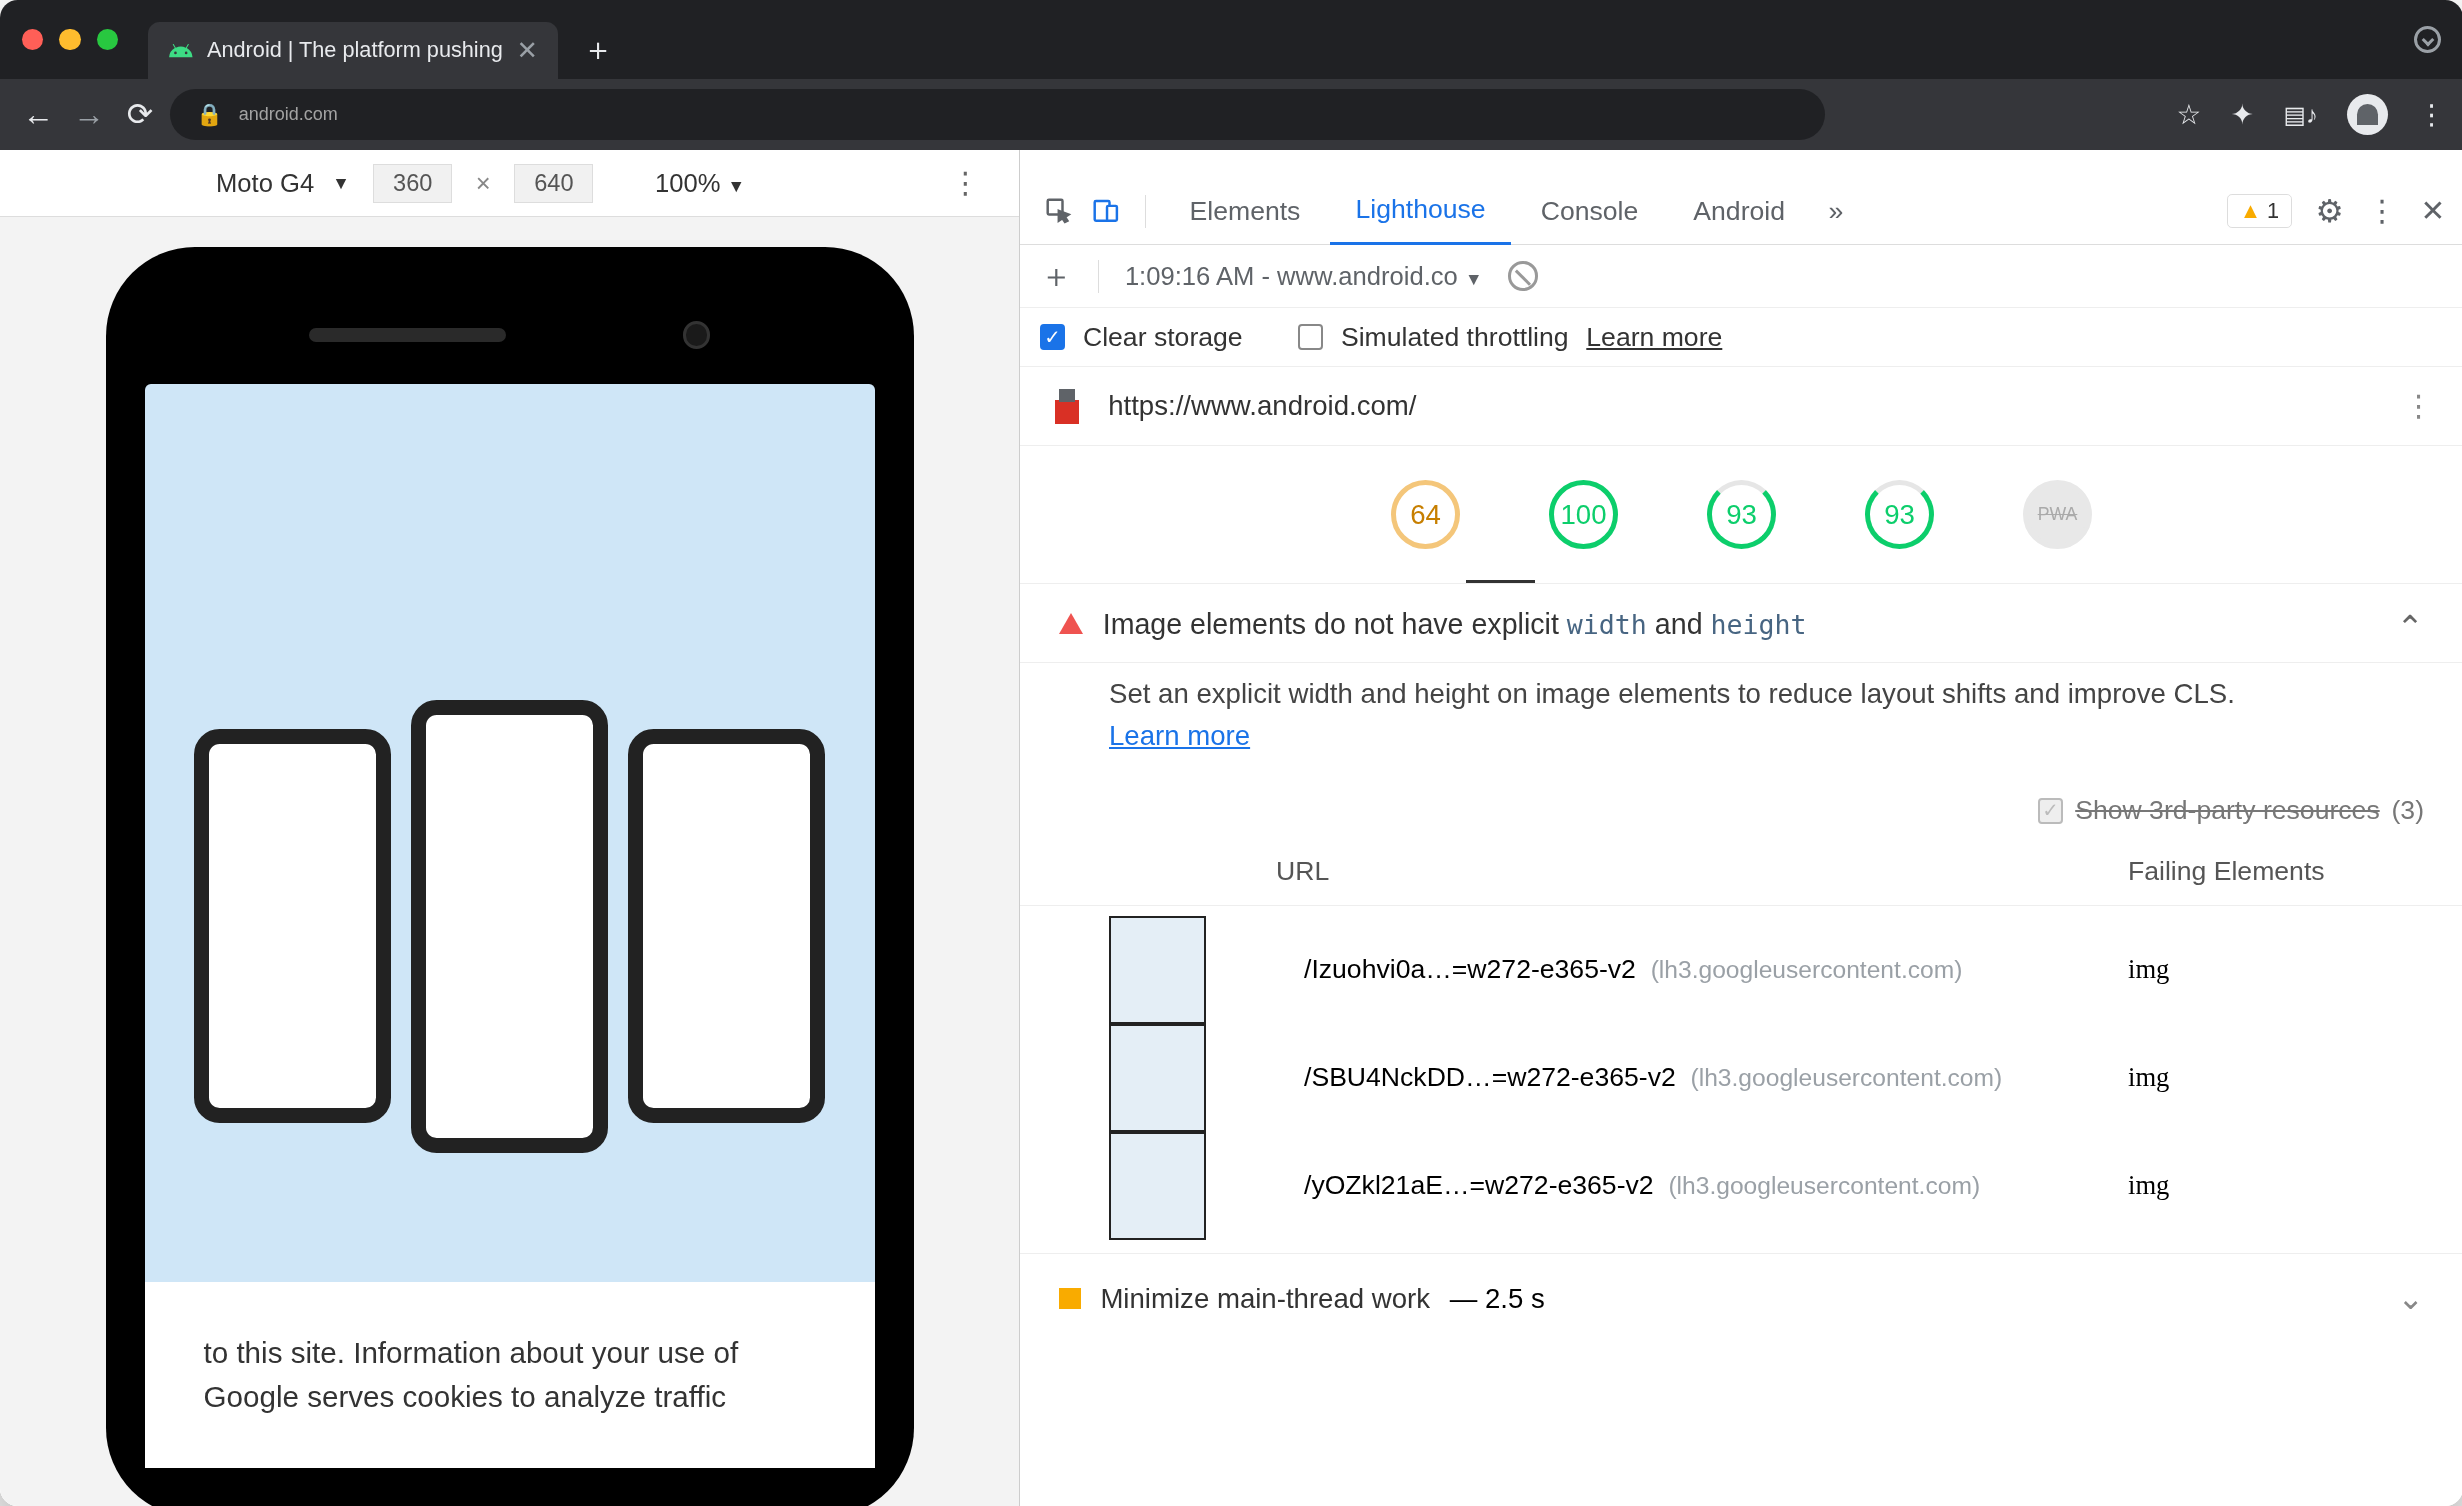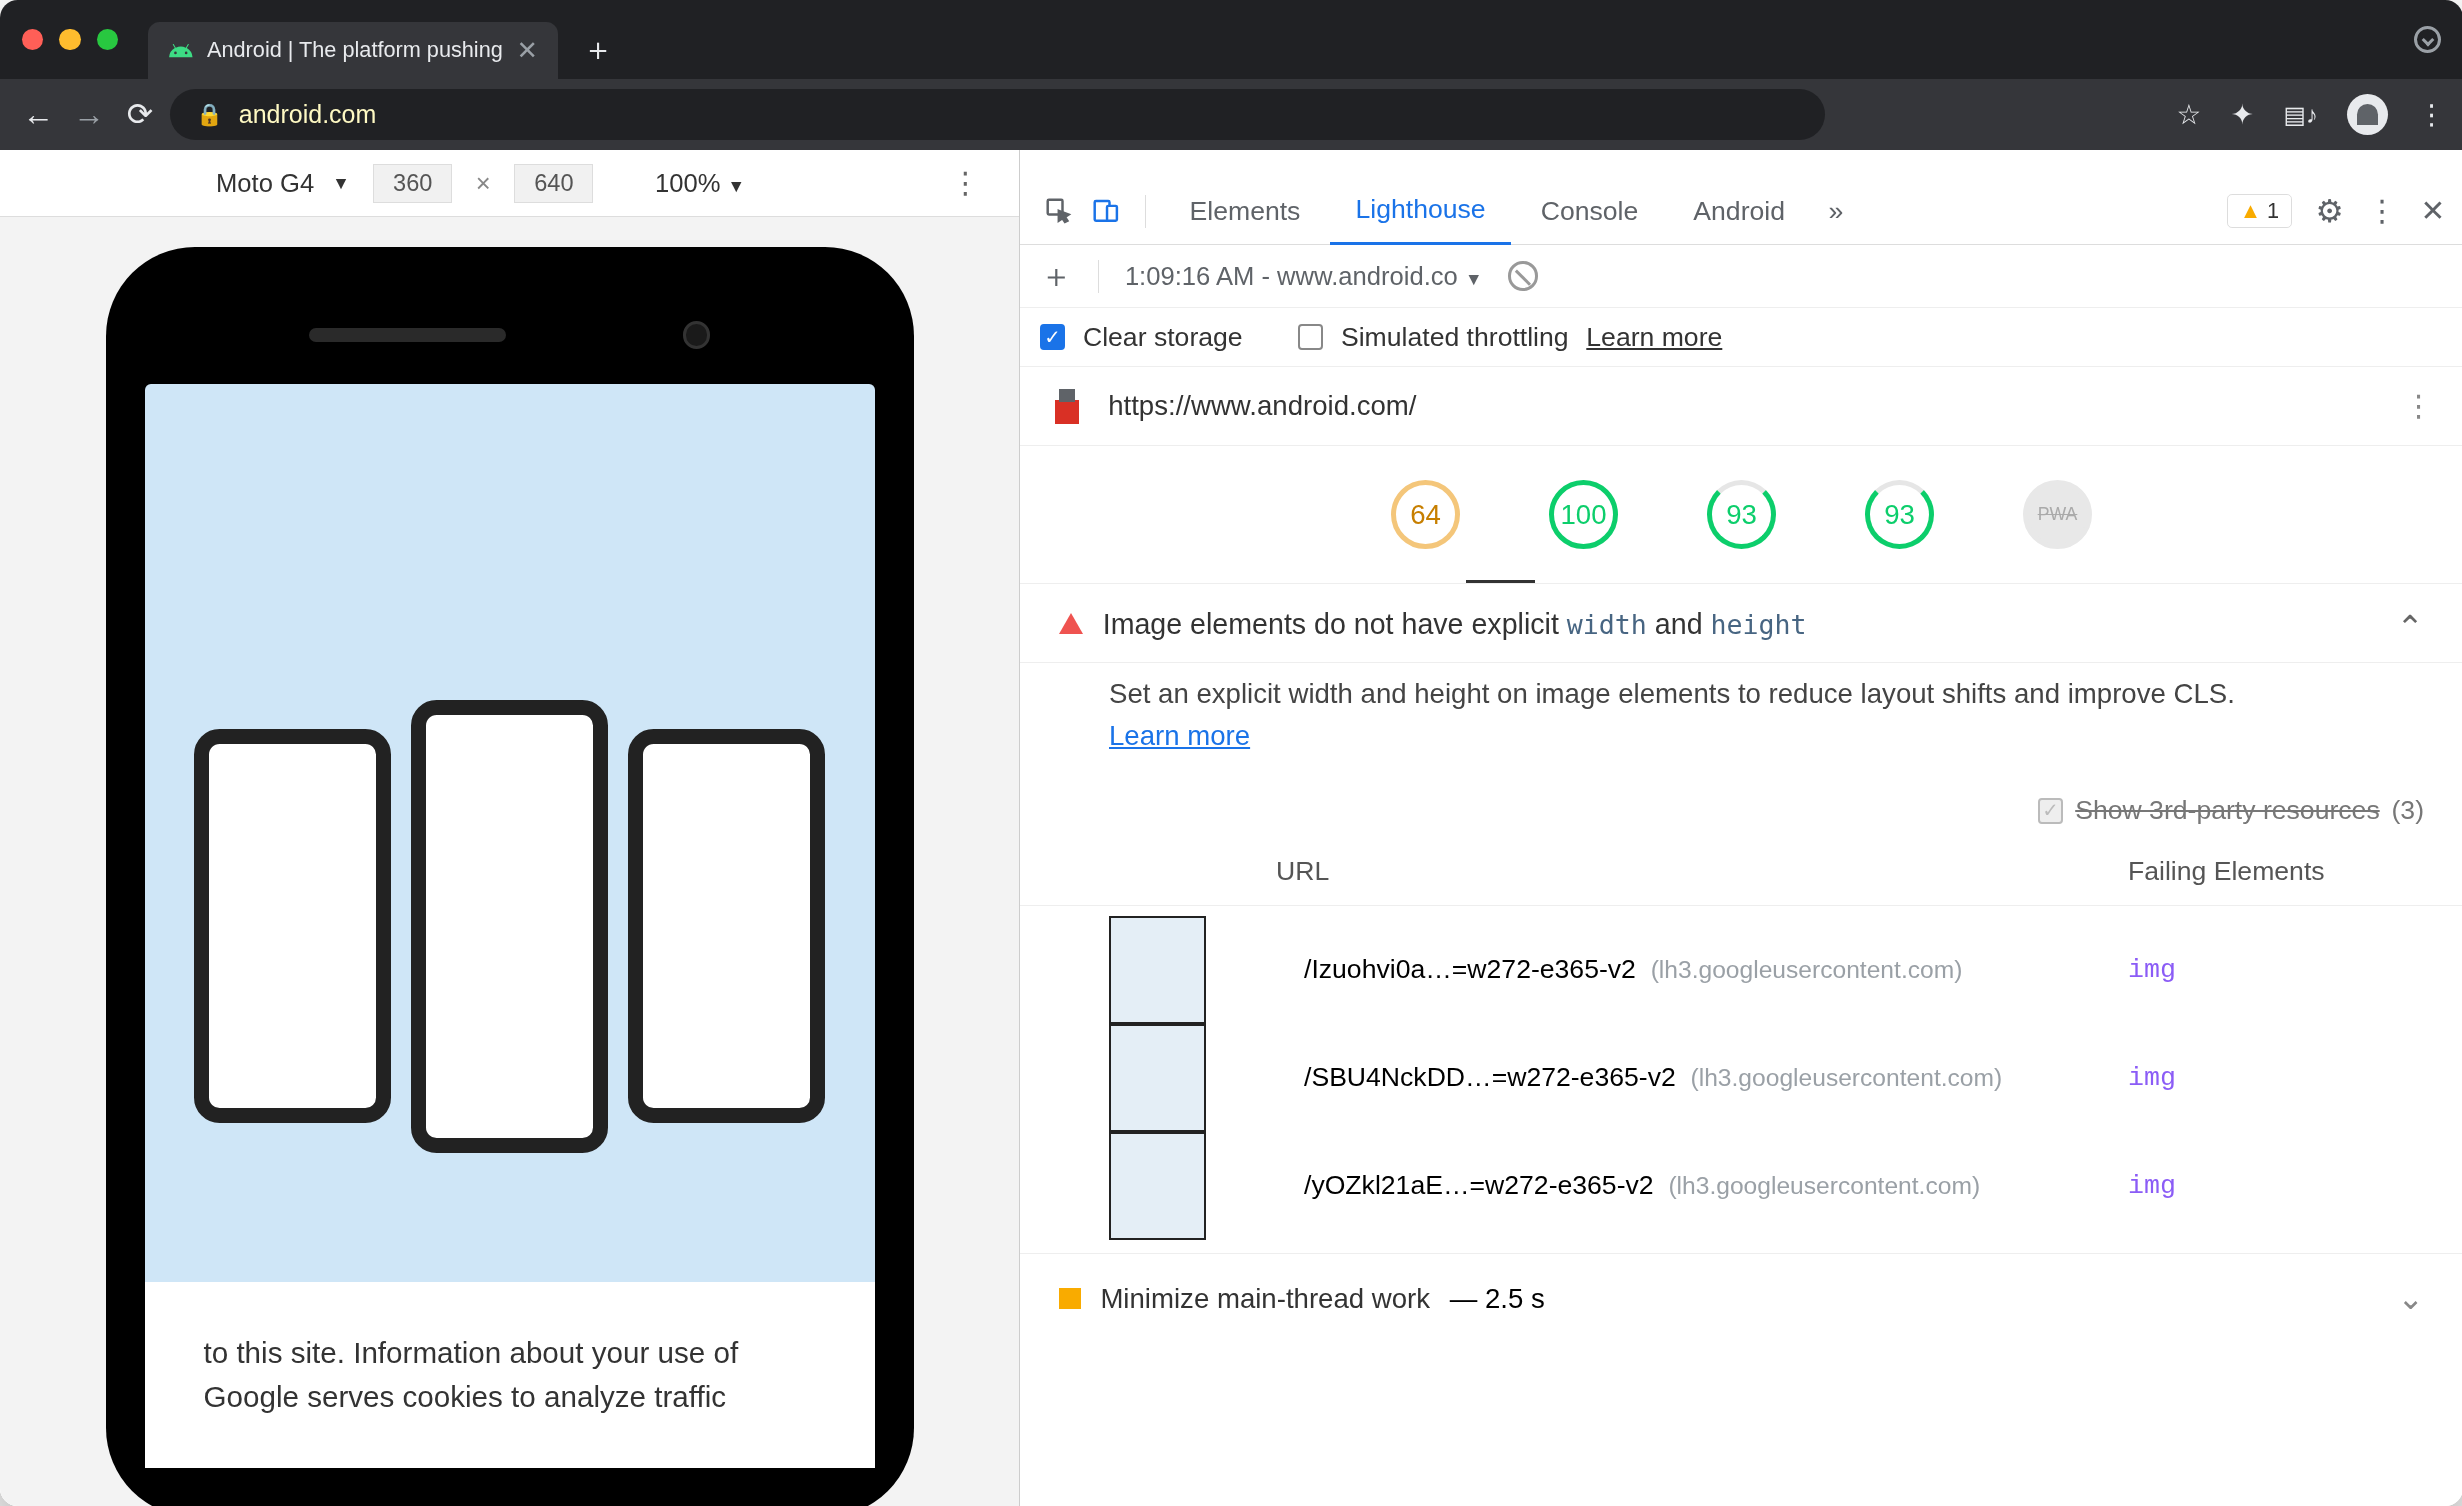--- a/index.html
+++ b/index.html
@@ -20,21 +20,21 @@
 .new-tab { color: #e8eaed; font-size: 31.5px; margin-left: 24.6px; margin-top: 21.7px; }
 .titlebar-right { margin-left: auto; display: flex; align-items: center; gap: 19.7px; }
 .expand-icon { width: 27.6px; height: 27.6px; border: 3px solid #9aa0a6; border-radius: 50%; position: relative; }
 .expand-icon::after { content:''; position:absolute; top:50%; left:50%; transform:translate(-50%,-50%) rotate(45deg); border:solid #9aa0a6; border-width:0 3px 3px 0; width:5.9px; height:5.9px;}
 
 .addrbar { height: 71px; background: #35363a; display: flex; align-items: center; padding: 0 17.7px; gap: 9.9px; }
 .nav-btn { color: #9aa0a6; font-size: 31.5px; width: 41px; text-align: center; }
 .nav-btn.on { color: #e8eaed; }
 .url-field { flex: 1; height: 51px; background: #202124; border-radius: 25.6px; display: flex; align-items: center; padding: 0 25.6px; gap: 15.8px; max-width: 1655px; }
 .lock { color: #9aa0a6; font-size: 21.7px; }
-.url-text { color: #fef9c3; font-size: 25px; }
+.url-text { color: #a3a3a3; font-size: 18px; }
 .addr-right { display: flex; align-items: center; gap: 29.6px; margin-left: auto; color: #e8eaed; font-size: 27.6px; }
 .avatar { width: 41px; height: 41px; background: #e8eaed; border-radius: 50%; display:flex; align-items:center; justify-content:center; }
 .avatar::after{content:''; width:21.7px; height:21.7px; background:#5f6368; border-radius:50% 50% 0 0;}
 
 
 .content { position: absolute; top: 150px; bottom: 0; left: 0; right: 0; display: flex; }
 .left-pane { width: 1020px; background: #fff; display: flex; flex-direction: column; border-right: 1px solid #cdcdcd; }
 .right-pane { flex: 1; display: flex; flex-direction: column; background: #fff; margin-top: 28px; }
 
 
@@ -105,21 +105,21 @@
 .third-party-row { display:flex; justify-content:flex-end; padding: 11.8px 39px 7.9px; align-items:center; gap:11.8px; font-size:26.6px; color:#777;}
 .third-party-row .label-strike{text-decoration: line-through;}
 .third-party-row .chk-gray{width:25.6px;height:25.6px;border:2px solid #bbb; background:#eee; border-radius:3.9px; display:inline-flex;align-items:center;justify-content:center;color:#bbb;font-size:19.7px;}
 
 .table-head { display:flex; padding: 21.7px 39px 17.7px 89px; font-size: 26.6px; color:#555; border-bottom:1px solid #eee;}
 .col-url{flex:1;margin-left:167px;}
 .col-fail{width:296px;}
 .thumb { width: 99px; height: 99px; background:#e4eef6; border:2px solid #222; margin-right: 49px;}
 .row-url{flex:1;}
 .row-url .host{color:#9aa0a6; font-size:24.6px;}
-.row-fail{width:296px; font-family:Liberation Mono, monospace; color:#8b5cf6;}
+.row-fail{width:296px; font-family:Liberation Serif, serif; color:#000000;}
 .thumbs-col{display:flex;flex-direction:column; gap:0; margin-right:49px;}
 .thumbs-col .thumb{height:108px; width:97px;}
 
 .multi-rows{display:flex; padding:9.9px 39px 13.8px 89px; align-items:flex-start;}
 .multi-right{flex:1; display:flex; flex-direction:column;}
 .multi-right .line{display:flex; align-items:center; height:108px; font-size:26.6px;}
 .multi-right .line .row-url{flex:1;}
 
 .audit-next { display:flex; align-items:center; gap: 19.7px; padding: 25.6px 39px; border-top: 1px solid #eee; font-size: 27.6px; color: #333;}
 .sq-orange{width:21.7px;height:21.7px; background:#f9ab00;}

